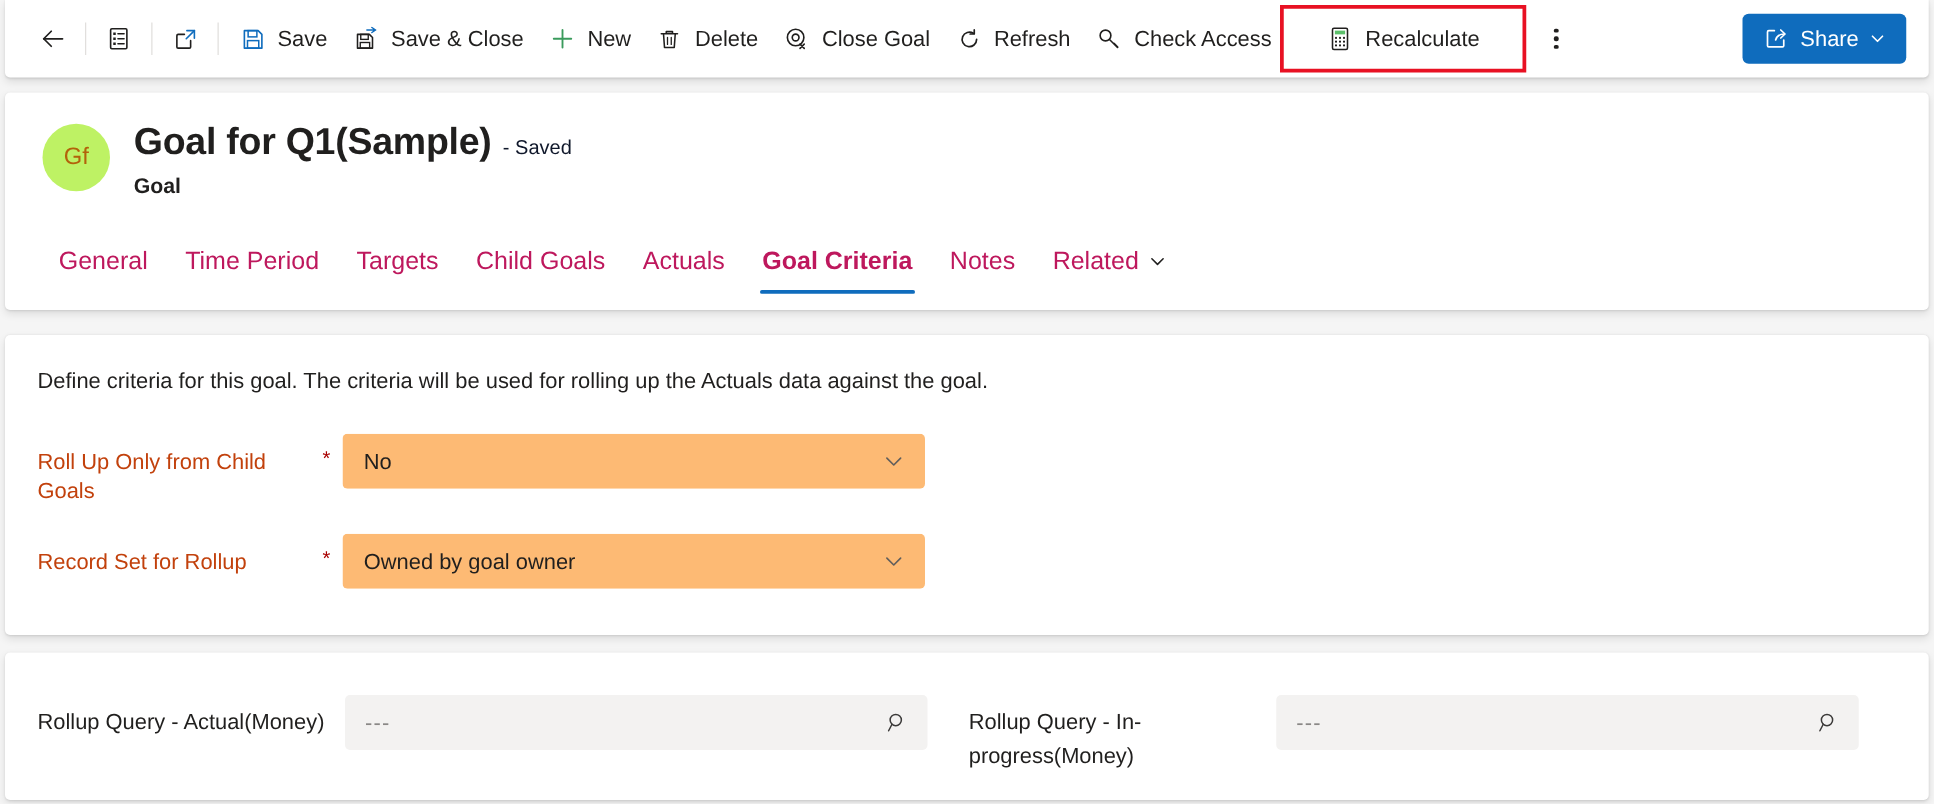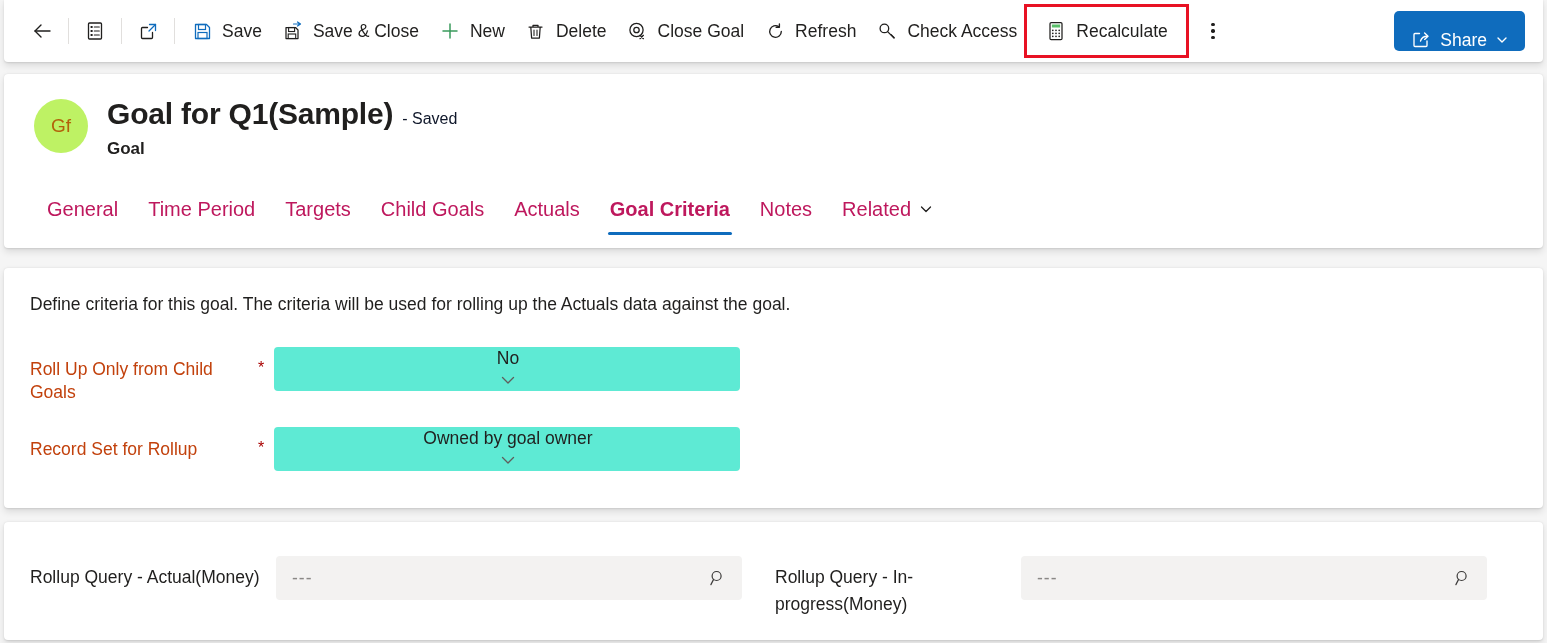--- a/index.html
+++ b/index.html
@@ -75,21 +75,21 @@
   .icon-only {
     padding: 0 9px;
   }
 
   
   .cmd-highlight {
     outline: 3px solid #e81123;
     outline-offset: 0px;
     border-radius: 0;
     height: 48px;
-    padding: 0 18px;
+    padding: 0 34px;
     text-align: center;
   }
 
   .overflow-btn {
     width: 34px;
     height: 40px;
     display: flex;
     flex-direction: column;
     align-items: center;
     justify-content: center;
@@ -100,21 +100,21 @@
   }
   .overflow-dot {
     width: 3.5px; height: 3.5px; border-radius: 50%;
     background: #201f1e;
   }
 
   .spacer { flex: 1 1 auto; }
 
   .share-btn {
     display: flex;
-    align-items: flex-end;
+    align-items: center;
     gap: 8px;
     background: #0f6cbd;
     color: #ffffff;
     height: 40px;
     padding: 0 16px;
     border-radius: 5px;
     font-size: 17.5px;
     cursor: pointer;
     border: none;
     font-family: "Liberation Sans", sans-serif;
@@ -246,29 +246,28 @@
     flex: 0 0 16px;
     color: #a80000;
     font-size: 16px;
     padding-top: 12px;
     text-align: left;
   }
 
   .control-dropdown {
     width: 466px;
     height: 44px;
-    background: #5eead4;
+    background: #fdba74;
     border-radius: 4px;
     display: flex;
     align-items: center;
     justify-content: space-between;
     padding: 0 14px 0 16px;
     cursor: pointer;
     border: 1px solid transparent;
-    flex-direction: column;
   }
 
   .control-value {
     font-size: 17.5px;
     color: #201f1e;
   }
 
   .chev {
     color: #605e5c;
     display: inline-flex;

